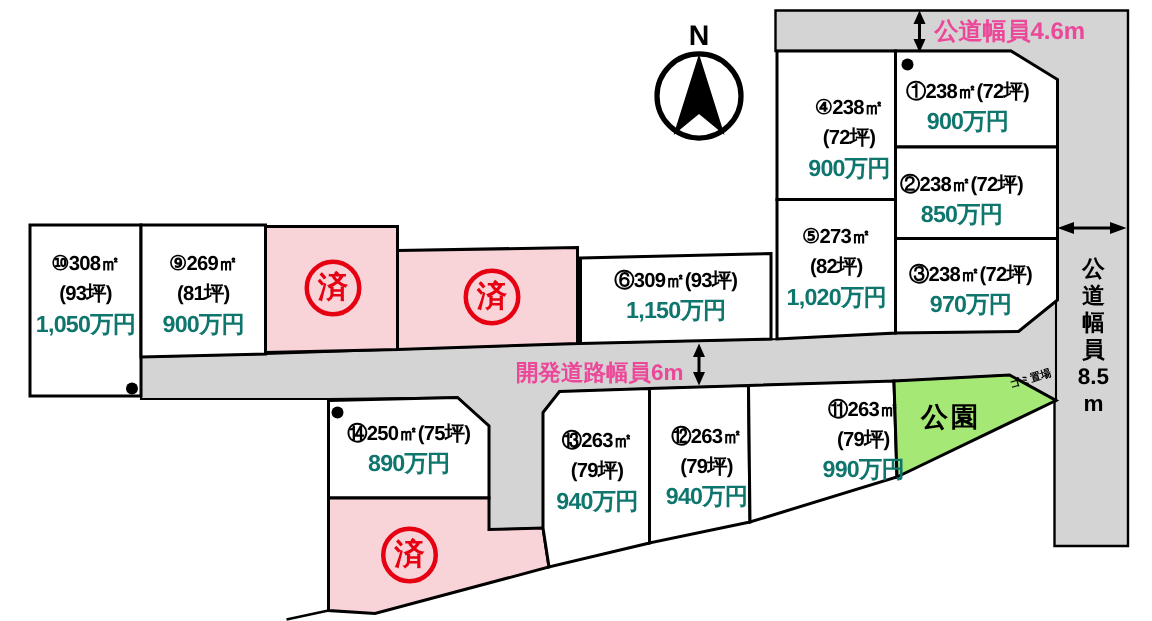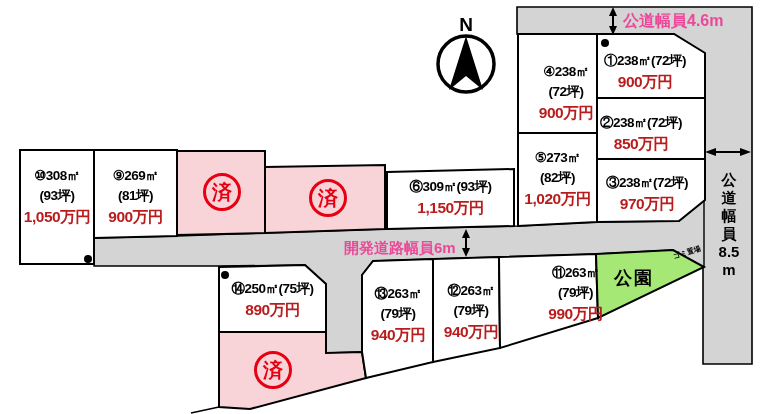--- a/index.html
+++ b/index.html
@@ -3,21 +3,21 @@
 <meta charset="utf-8">
 <style>
   html,body{margin:0;padding:0;background:#fff;}
   #stage{
     position:relative;width:768px;height:414px;background:#ffffff;overflow:hidden;
     font-family:"Liberation Sans", sans-serif;
   }
   #plan-svg{position:absolute;left:0;top:0;}
   .lbl{position:absolute;text-align:center;line-height:20px;font-weight:bold;color:#000;white-space:nowrap;}
   .lot-line{display:block;font-size:13.5px;letter-spacing:-0.5px;}
-  .lot-price{display:block;font-size:15.5px;color:#b91c1c;letter-spacing:-0.5px;line-height:21px;}
+  .lot-price{display:block;font-size:15.5px;color:#0f766e;letter-spacing:-0.5px;line-height:21px;}
   .road-label{position:absolute;font-weight:bold;color:#ec4899;white-space:nowrap;}
   .sold-badge{
     position:absolute;width:38px;height:38px;box-sizing:border-box;
     border:3px solid #e60012;border-radius:50%;color:#e60012;
     font-size:20px;font-weight:bold;text-align:center;line-height:32px;
     background:transparent;
   }
   .vroad{position:absolute;left:714px;top:171px;width:30px;text-align:center;
     font-size:15px;font-weight:bold;line-height:18px;}
   .vroad span{display:block;}

